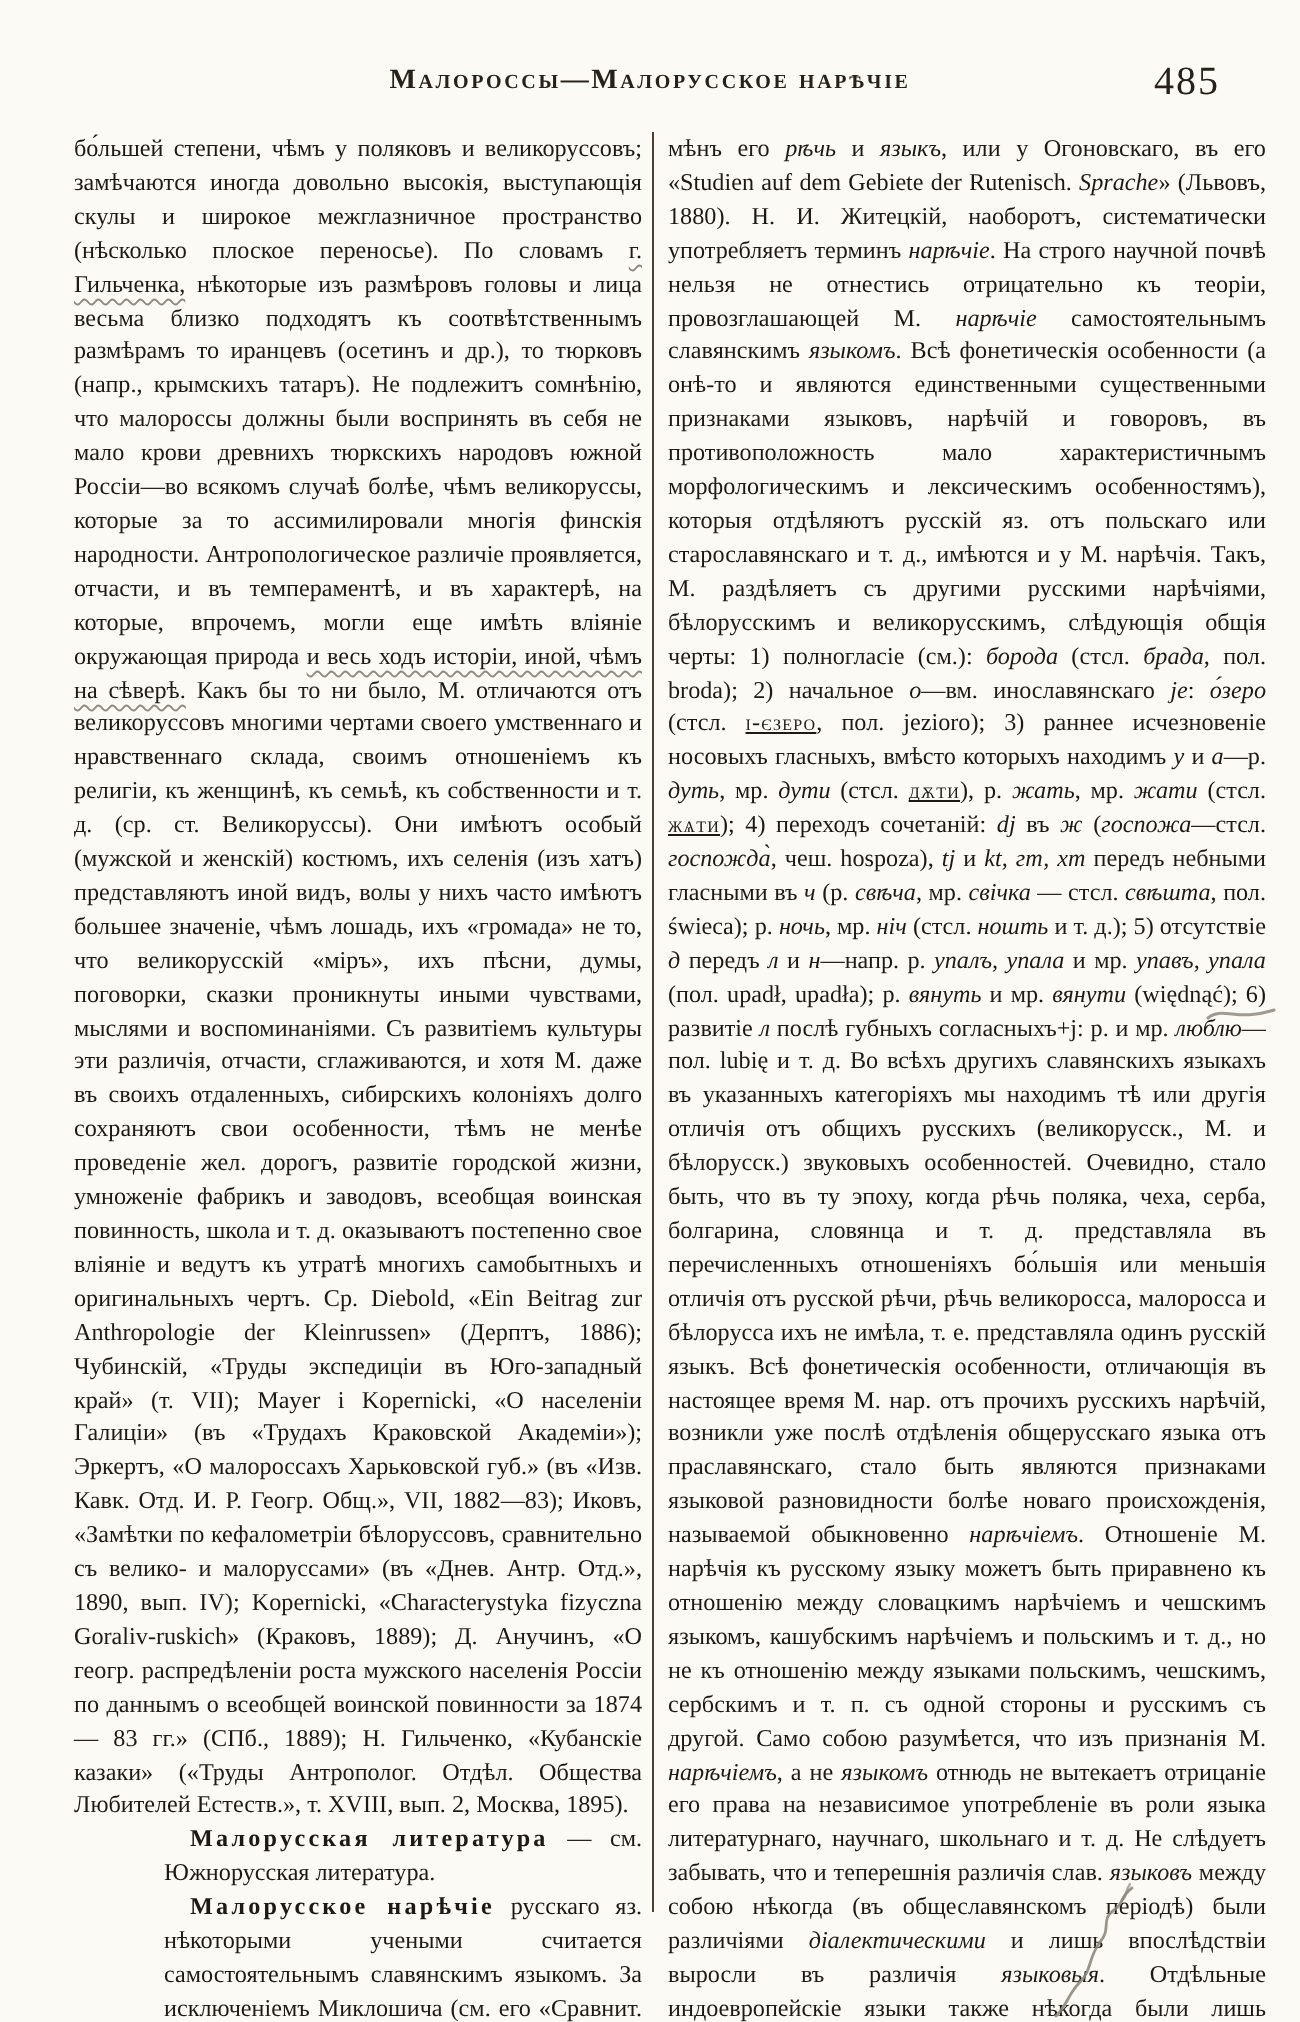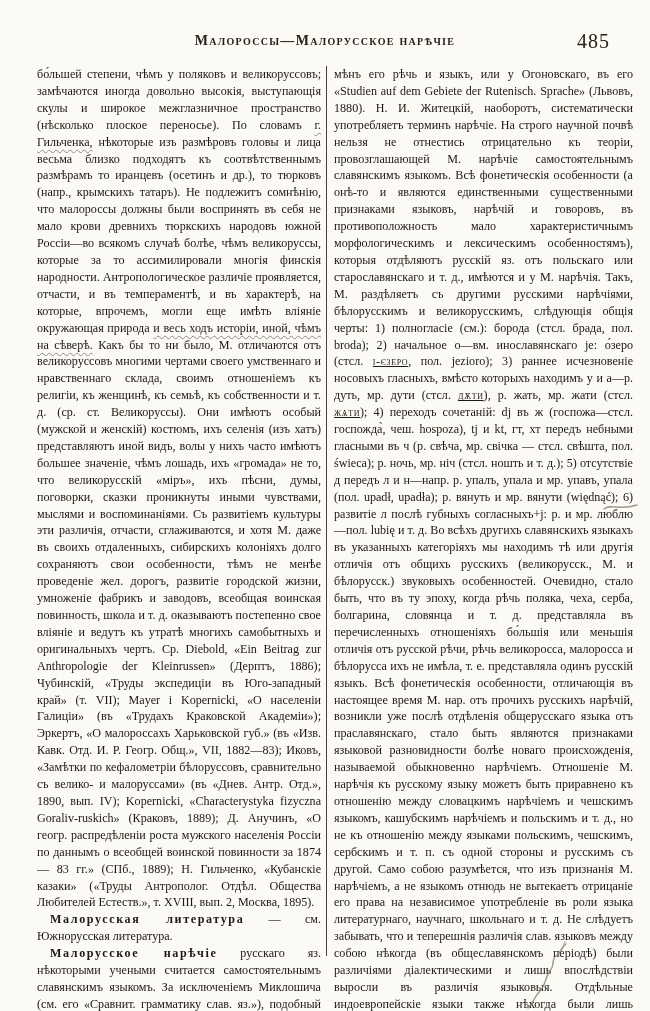--- a/index.html
+++ b/index.html
@@ -20,28 +20,28 @@
   }
   .text-columns{position:absolute;top:66px;left:37px;display:flex;}
   .col{
     font-size:12.1px;line-height:16.9px;text-align:justify;
     text-justify:inter-word;
   }
   .col-left{width:284px;}
   .divider{width:1px;background:#474138;margin:0 7px 0 5px;height:890px;}
   .col-right{width:299px;}
   p{margin:0;}
-  .indent{text-indent:13px;}
+  .indent{text-indent:13px;margin-left:45px;}
   .signature{
     height:16.9px;margin-top:-16.9px;text-align:right;
     padding-right:4px;font-style:italic;
   }
   
   .seg-n{}
-  .seg-i{}
+  .seg-i{font-style:italic;}
   .seg-b{font-weight:700;letter-spacing:1.6px;}
   .seg-c{font-variant:small-caps;letter-spacing:.6px;text-decoration:underline;}
   .seg-u{
     text-decoration:underline;
     -webkit-text-decoration:underline wavy #8d8a82;
     text-decoration-style:wavy;
     text-decoration-color:#8d8a82;
     text-decoration-thickness:1.1px;
     text-underline-offset:2.5px;
   }

